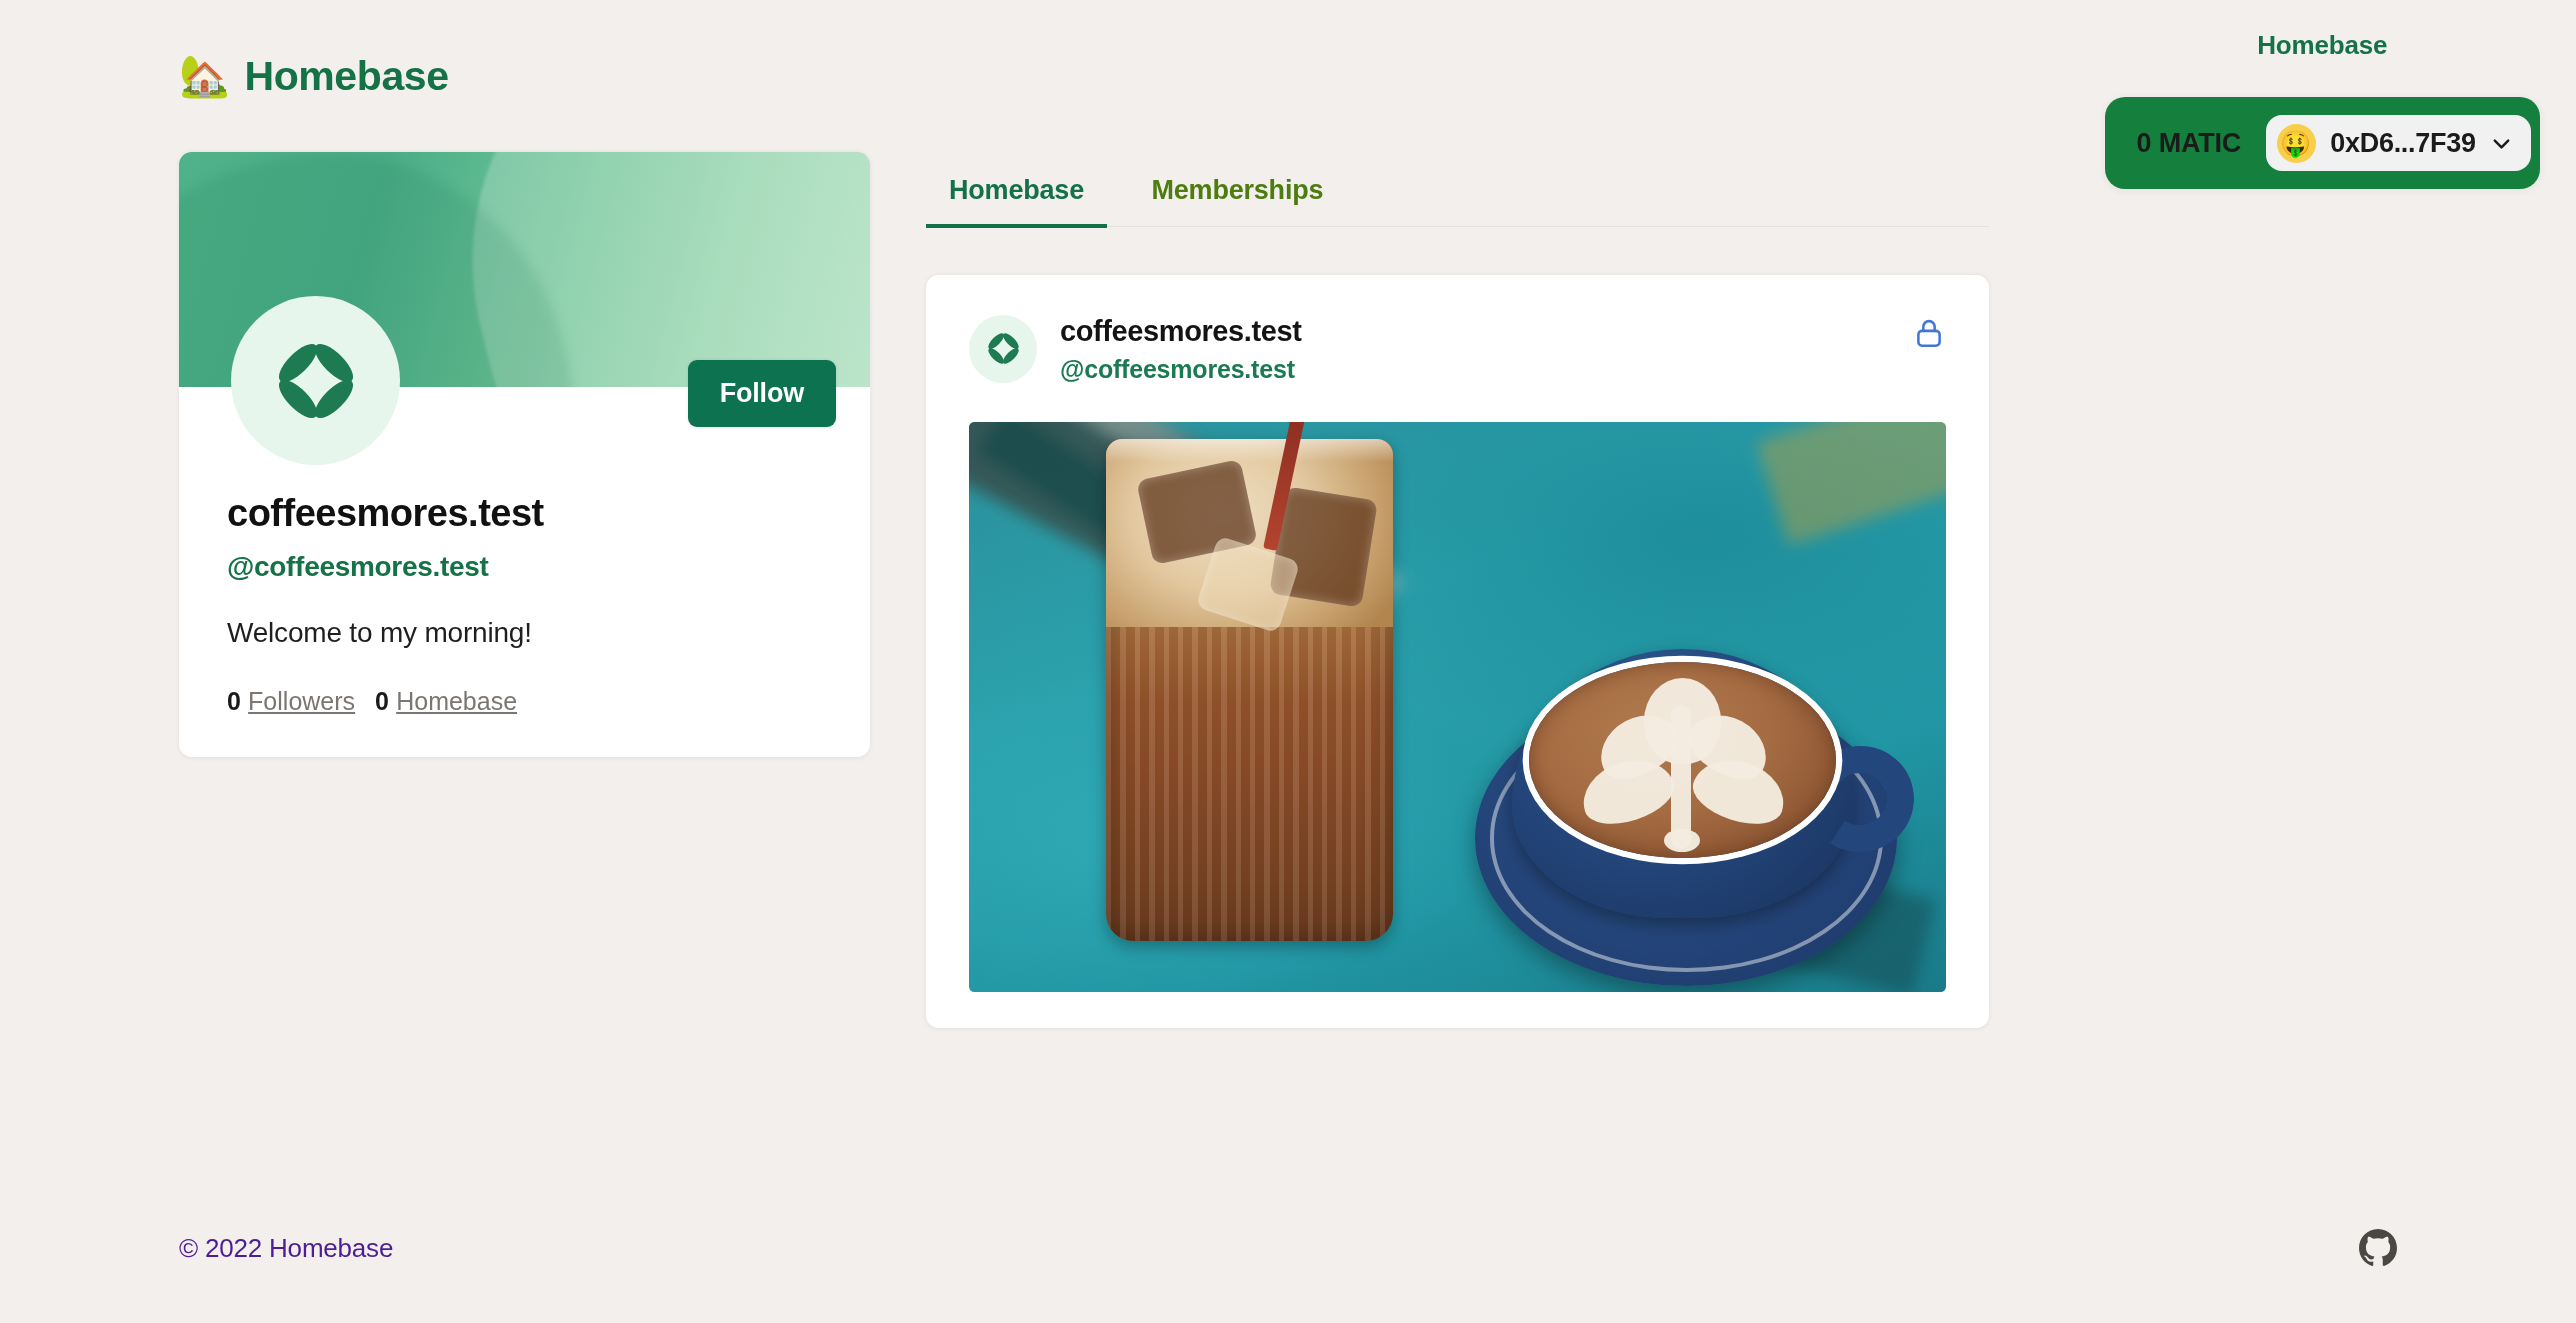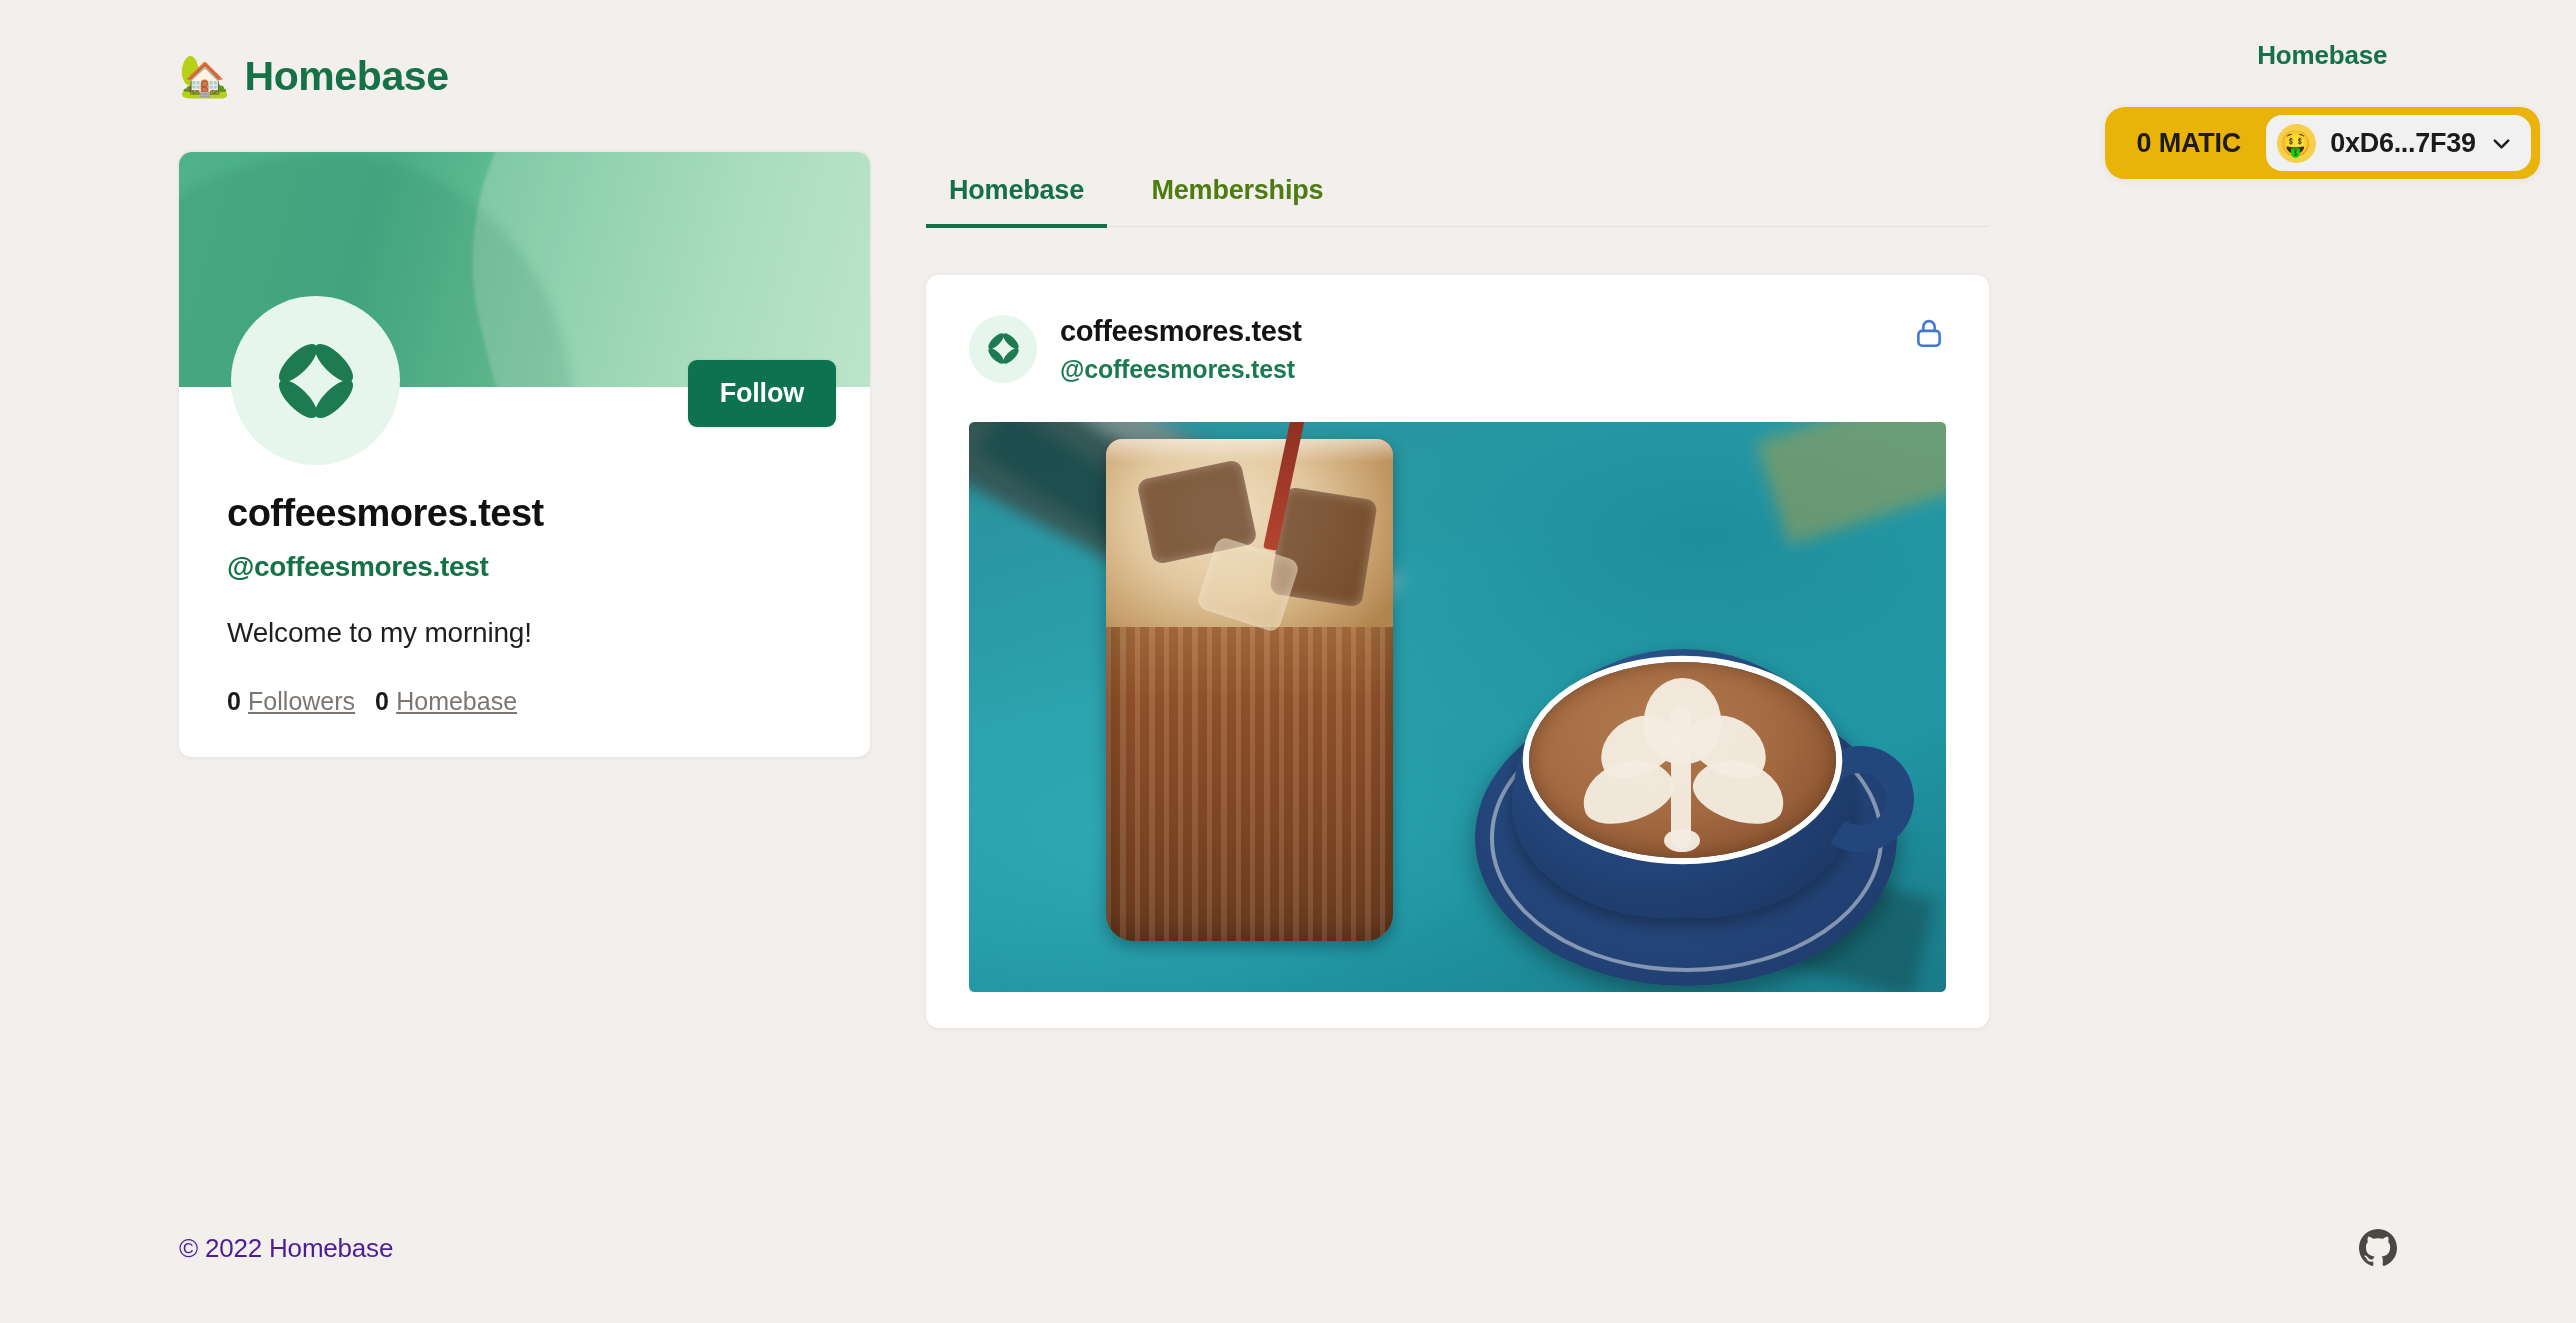--- a/index.html
+++ b/index.html
@@ -64,25 +64,25 @@
     font-weight: 700;
     color: #8a8580;
     cursor: pointer;
     letter-spacing: -0.2px;
   }
   .nav-link.active { color: #157146; }
 
   .wallet-pill {
     display: flex;
     align-items: center;
-    background: #eab308;
+    background: #15803d;
     border-radius: 20px;
     padding: 8px 9px 8px 0;
     box-shadow: 0 1.8px 9px rgba(0,0,0,0.06);
-    height: 72px;
+    height: 92px;
     cursor: pointer;
   }
   .wallet-balance {
     font-size: 27px;
     font-weight: 700;
     color: #1b1b1b;
     padding: 0 25px 0 32px;
     letter-spacing: -0.2px;
     white-space: nowrap;
   }

